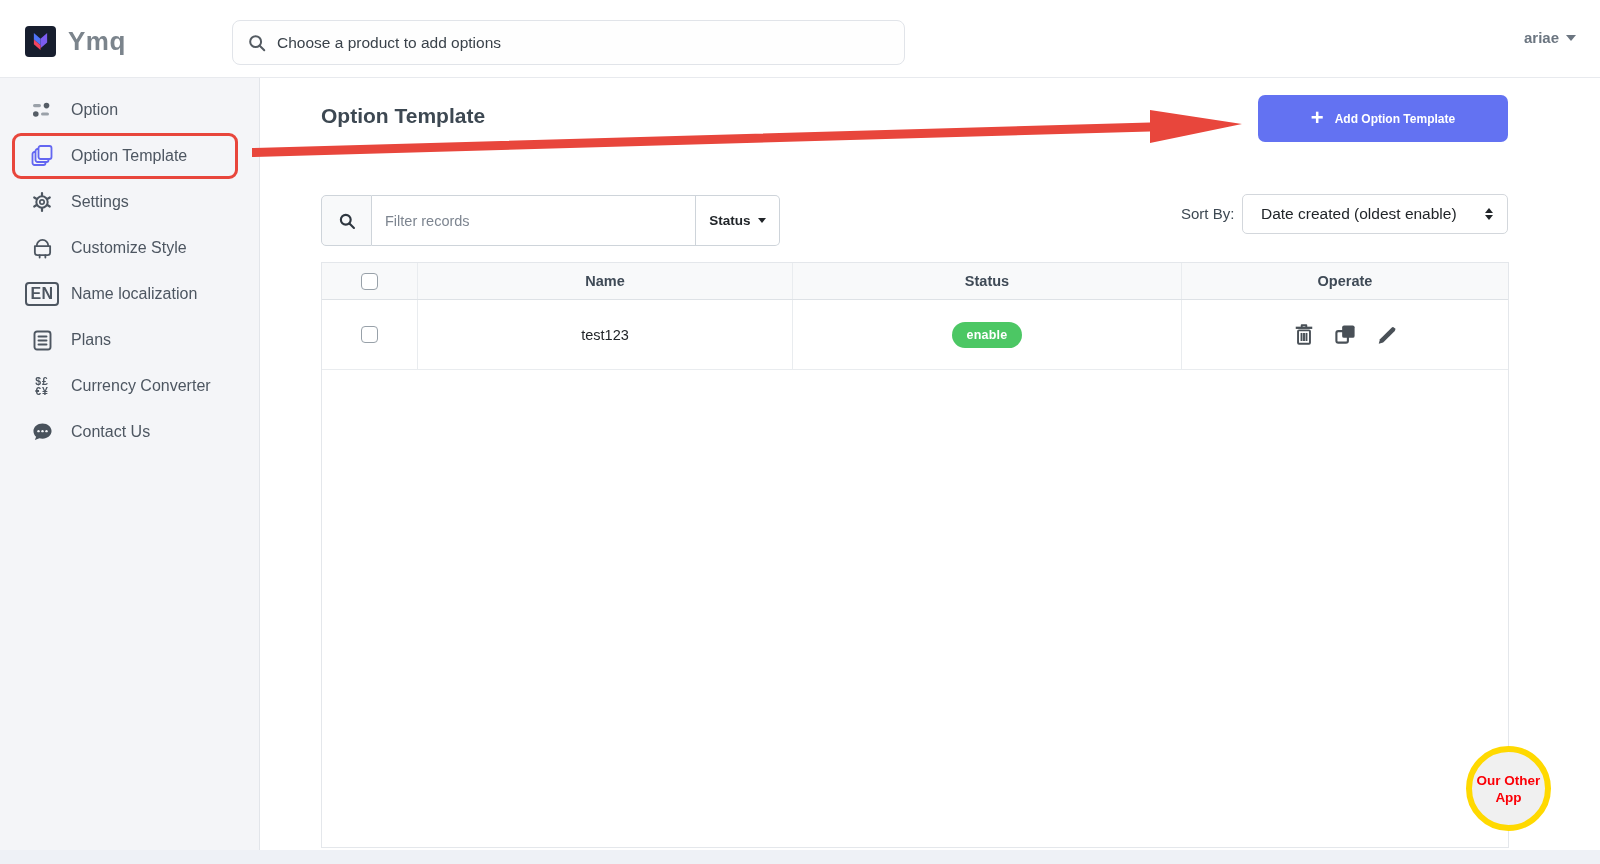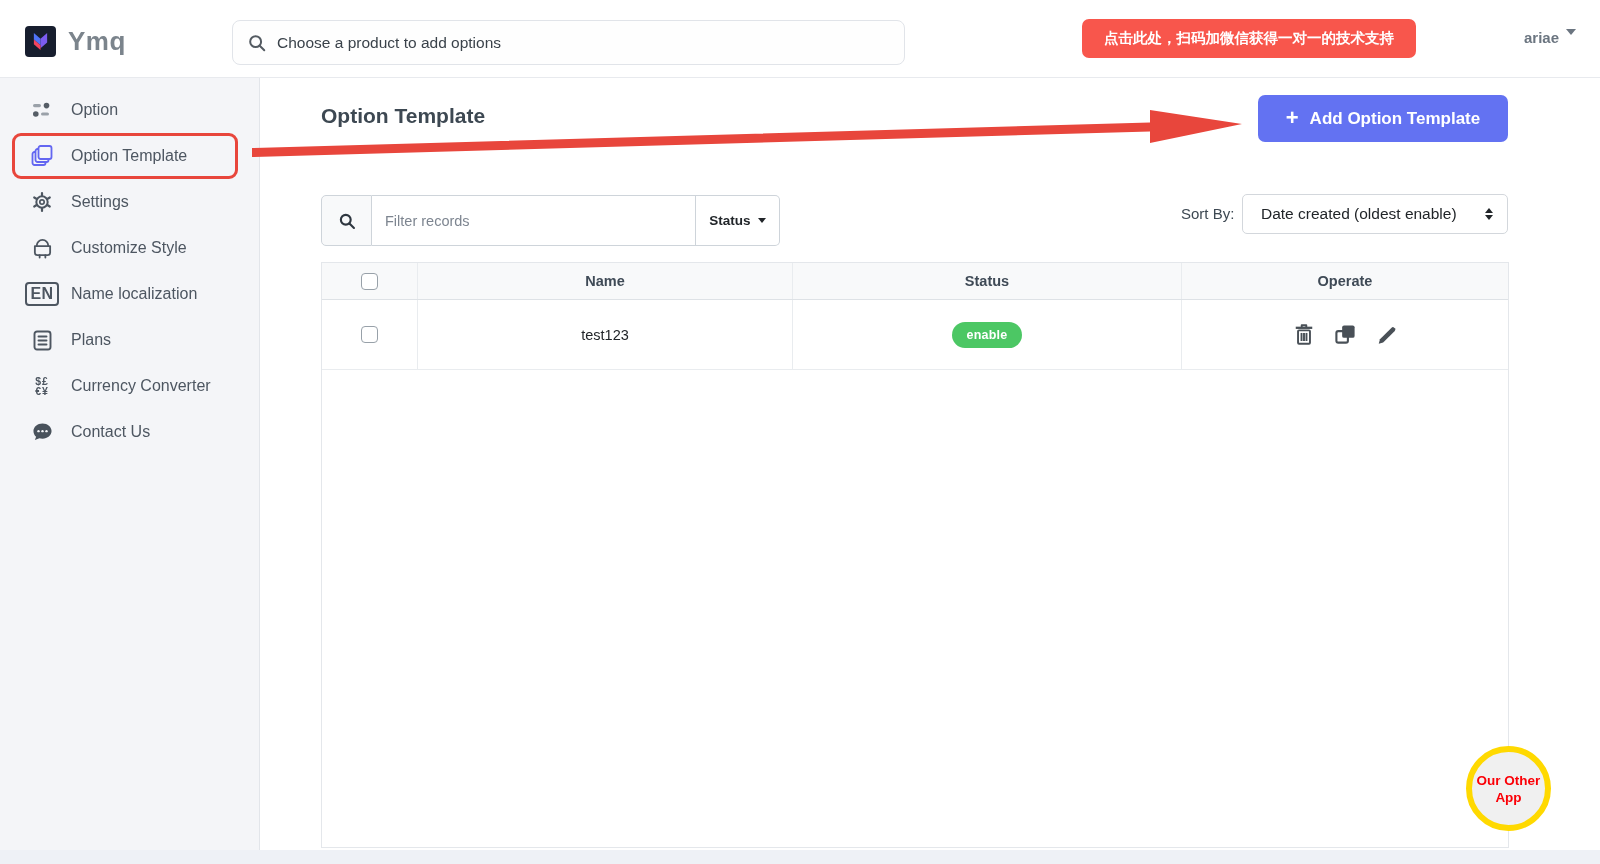--- a/index.html
+++ b/index.html
@@ -9,37 +9,37 @@
 
   
   .header { position:absolute; top:0; left:0; width:1600px; height:78px; background:#fff; border-bottom:1px solid #e8eaee; z-index:5; }
   .brand { position:absolute; left:25px; top:26px; display:flex; align-items:center; gap:12px; }
   .logo-box { width:31px; height:31px; background:#171e2e; border-radius:4px; display:flex; align-items:center; justify-content:center; }
   .brand-name { font-size:26px; font-weight:bold; color:#7b848c; letter-spacing:.5px; }
   .hdr-search { position:absolute; left:232px; top:20px; width:673px; height:45px; background:#fefefe; border:1px solid #e1e4e9; border-radius:8px; display:flex; align-items:center; padding:0 14px; gap:10px; }
   .hdr-search input { border:none; outline:none; flex:1; font-size:15.5px; color:#343a40; background:transparent; font-family:"Liberation Sans", sans-serif; }
   .hdr-search input::placeholder { color:#3a424a; opacity:1; }
   .support-btn { position:absolute; left:1082px; top:19px; height:39px; padding:0 22px; background:#f8564c; border:none; border-radius:7px; color:#fff; font-size:14.5px; font-weight:bold; display:flex; align-items:center; cursor:pointer; font-family:"Liberation Sans", sans-serif; }
-  .user-menu { position:absolute; right:24px; top:29px; display:flex; align-items:flex-start; gap:7px; cursor:pointer; }
+  .user-menu { position:absolute; right:24px; top:29px; display:flex; align-items:center; gap:7px; cursor:pointer; }
   .user-name { font-size:15px; font-weight:bold; color:#6b7580; }
   .caret-down { width:0; height:0; border-left:5px solid transparent; border-right:5px solid transparent; border-top:6px solid #6b7580; }
 
   
   .sidebar { position:absolute; top:78px; left:0; width:260px; height:786px; background:#f4f5f8; border-right:1px solid #e2e5ea; padding-top:9px; z-index:2; }
   .side-item { height:46px; display:flex; align-items:center; padding-left:30px; gap:17px; cursor:pointer; color:#4d5661; font-size:16px; }
   .side-item .ic { width:24px; height:24px; display:flex; align-items:center; justify-content:center; flex-shrink:0; }
   .en-badge { font-size:16px; font-weight:bold; color:#4d5661; border:2px solid #4d5661; border-radius:4px; padding:1px 3px; letter-spacing:.5px; }
   .cur-ic { font-size:10.5px; font-weight:bold; color:#4d5661; line-height:10px; text-align:center; letter-spacing:1px; }
   .active-box { position:absolute; left:12px; top:55px; width:226px; height:46px; border:3.5px solid #e8463c; border-radius:9px; pointer-events:none; }
 
   
   .main-title { position:absolute; left:321px; top:104px; font-size:21px; font-weight:bold; color:#3d4852; }
   .add-btn { position:absolute; left:1258px; top:95px; width:250px; height:47px; background:#6372f2; border:none; border-radius:7px; color:#fff; display:flex; align-items:center; justify-content:center; gap:11px; cursor:pointer; font-family:"Liberation Sans", sans-serif; }
   .add-btn .plus { font-size:22px; font-weight:bold; line-height:1; margin-top:-2px; }
-  .add-btn .lbl { font-size:17px; font-weight:bold; }
+  .add-btn .lbl { font-size:12px; font-weight:bold; }
   .annot-arrow { position:absolute; left:0; top:0; width:1600px; height:864px; pointer-events:none; z-index:4; }
 
   
   .filter-group { position:absolute; left:321px; top:195px; height:51px; display:flex; }
   .filter-addon { width:51px; background:#f8f9fa; border:1px solid #ced4da; border-radius:5px 0 0 5px; display:flex; align-items:center; justify-content:center; }
   .filter-input { width:324px; border:1px solid #ced4da; border-left:none; padding:0 13px; font-size:14.5px; color:#343a40; outline:none; font-family:"Liberation Sans", sans-serif; }
   .filter-input::placeholder { color:#7d8590; opacity:1; }
   .status-btn { width:84px; background:#fff; border:1px solid #ced4da; border-left:none; border-radius:0 5px 5px 0; display:flex; align-items:center; justify-content:center; gap:7px; font-size:13.5px; font-weight:bold; color:#212529; cursor:pointer; font-family:"Liberation Sans", sans-serif; }
   .status-btn .caret { width:0; height:0; border-left:4.5px solid transparent; border-right:4.5px solid transparent; border-top:5px solid #212529; }
   .sort-label { position:absolute; left:1181px; top:205px; font-size:15px; color:#3d4852; }
@@ -88,21 +88,20 @@
     <div class="hdr-search">
       <span style="display:flex;">
         <svg width="20" height="20" viewBox="0 0 22 22" fill="none" stroke="#545b62" stroke-width="2.2" stroke-linecap="round">
           <circle cx="9.5" cy="9.5" r="6"></circle>
             <line x1="14" y1="14" x2="19" y2="19"></line>
         </svg>
       </span>
       <input type="text" placeholder="Choose a product to add options" style="">
     </div>
 
-    <button class="support-btn">点击此处，扫码加微信获得一对一的技术支持</button>
 
     <div class="user-menu">
       <span class="user-name">ariae</span>
       <span class="caret-down"></span>
     </div>
   </div>
 
   <div class="sidebar">
 
     <div class="side-item">

